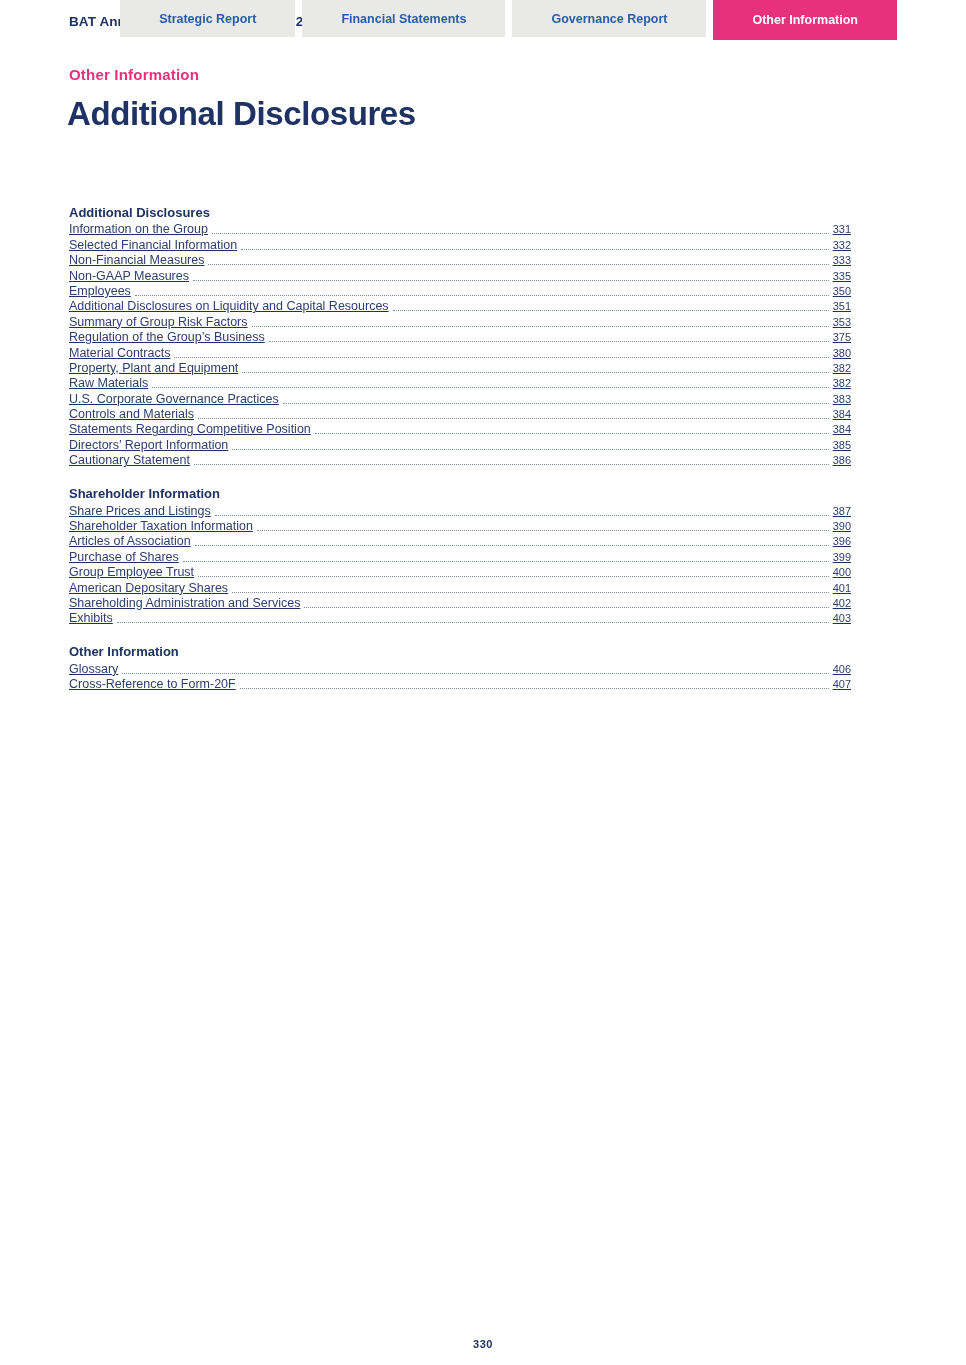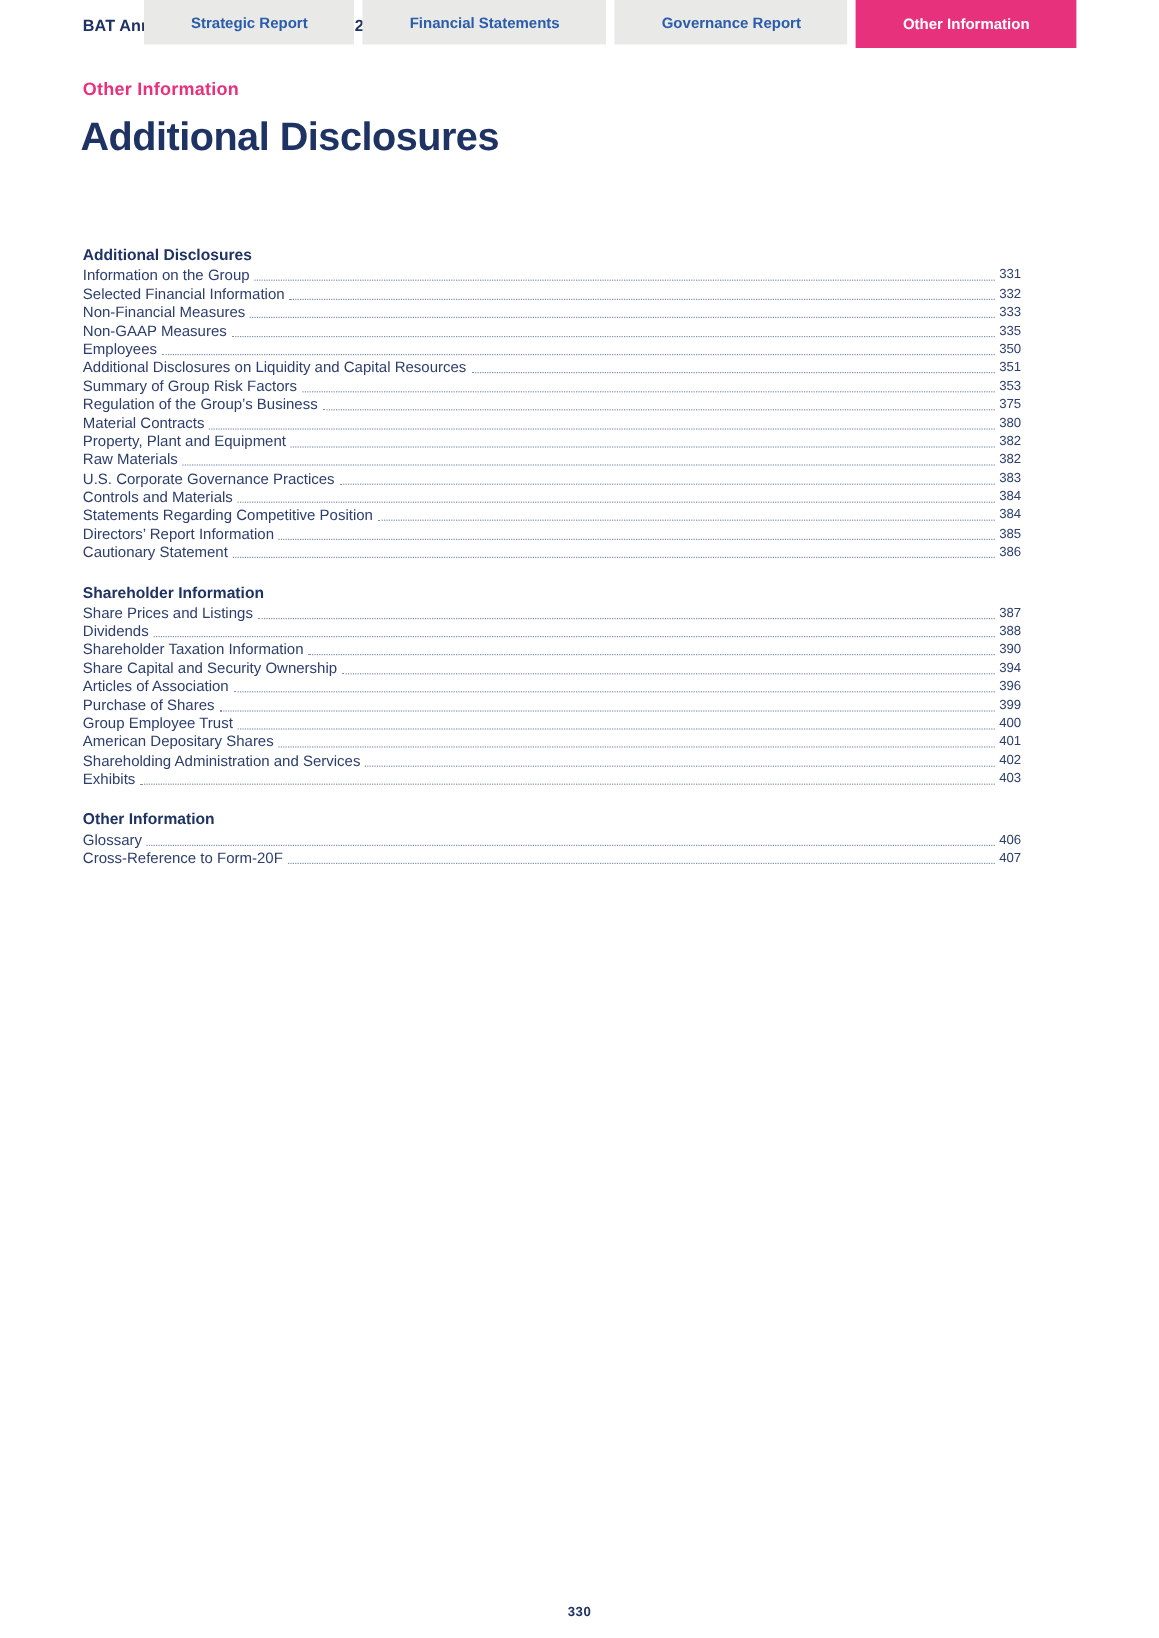--- a/index.html
+++ b/index.html
@@ -57,21 +57,21 @@
     position:absolute;left:69px;top:204px;width:782px;
   }
   .toc-section{margin-top:17px;}
   .toc-section:first-child{margin-top:0;}
   .toc-heading{
     font-size:13px;font-weight:bold;color:var(--navy);
     line-height:17px;margin-bottom:1px;
   }
   .toc-row{
     display:flex;align-items:flex-end;
-    height:15.4px;cursor:pointer;
+    height:15.4px;cursor:pointer;text-decoration:underline;
   }
   .toc-title{
     font-size:12.5px;color:var(--toc-text);white-space:nowrap;
     line-height:15px;
   }
   .toc-leader{
     flex:1;border-bottom:1px dotted var(--dots);
     margin:0 4px 3px 4px;min-width:20px;
   }
   .toc-page{
@@ -217,37 +217,27 @@
 
   <section class="toc-section">
     <h2 class="toc-heading">Shareholder Information</h2>
     <div class="toc-rows">
   <div class="toc-row">
     <span class="toc-title">Share Prices and Listings</span>
     <span class="toc-leader"></span>
     <span class="toc-page">387</span>
   </div>
 
-  <div class="toc-row">
-    <span class="toc-title">Dividends</span>
-    <span class="toc-leader"></span>
-    <span class="toc-page">388</span>
-  </div>
 
   <div class="toc-row">
     <span class="toc-title">Shareholder Taxation Information</span>
     <span class="toc-leader"></span>
     <span class="toc-page">390</span>
   </div>
 
-  <div class="toc-row">
-    <span class="toc-title">Share Capital and Security Ownership</span>
-    <span class="toc-leader"></span>
-    <span class="toc-page">394</span>
-  </div>
 
   <div class="toc-row">
     <span class="toc-title">Articles of Association</span>
     <span class="toc-leader"></span>
     <span class="toc-page">396</span>
   </div>
 
   <div class="toc-row">
     <span class="toc-title">Purchase of Shares</span>
     <span class="toc-leader"></span>

